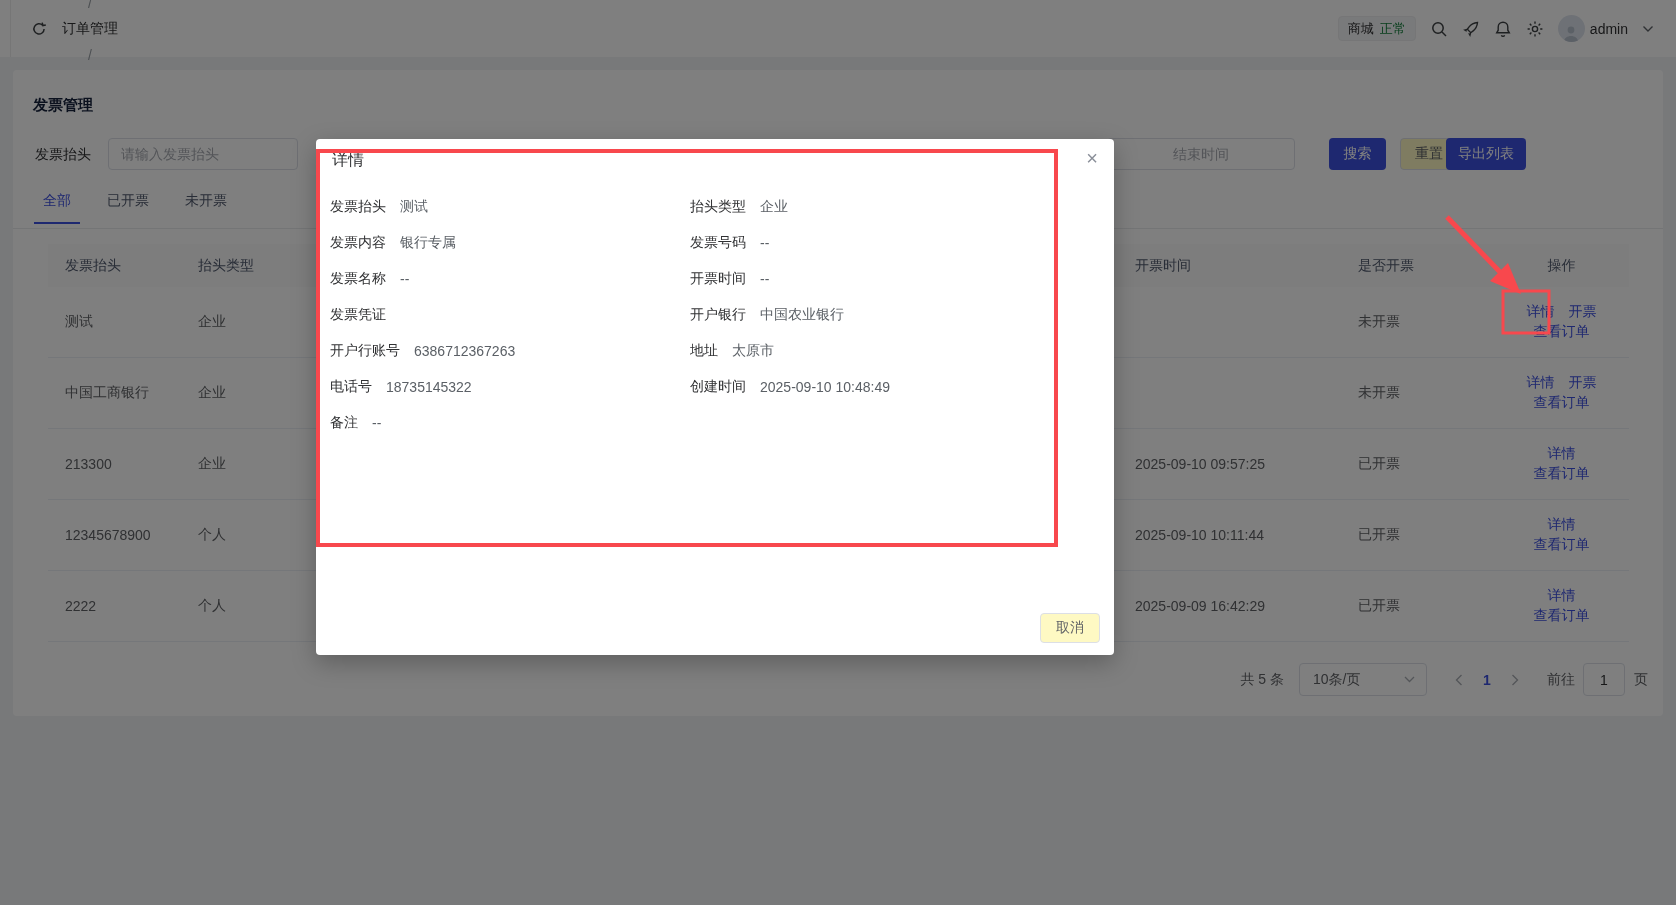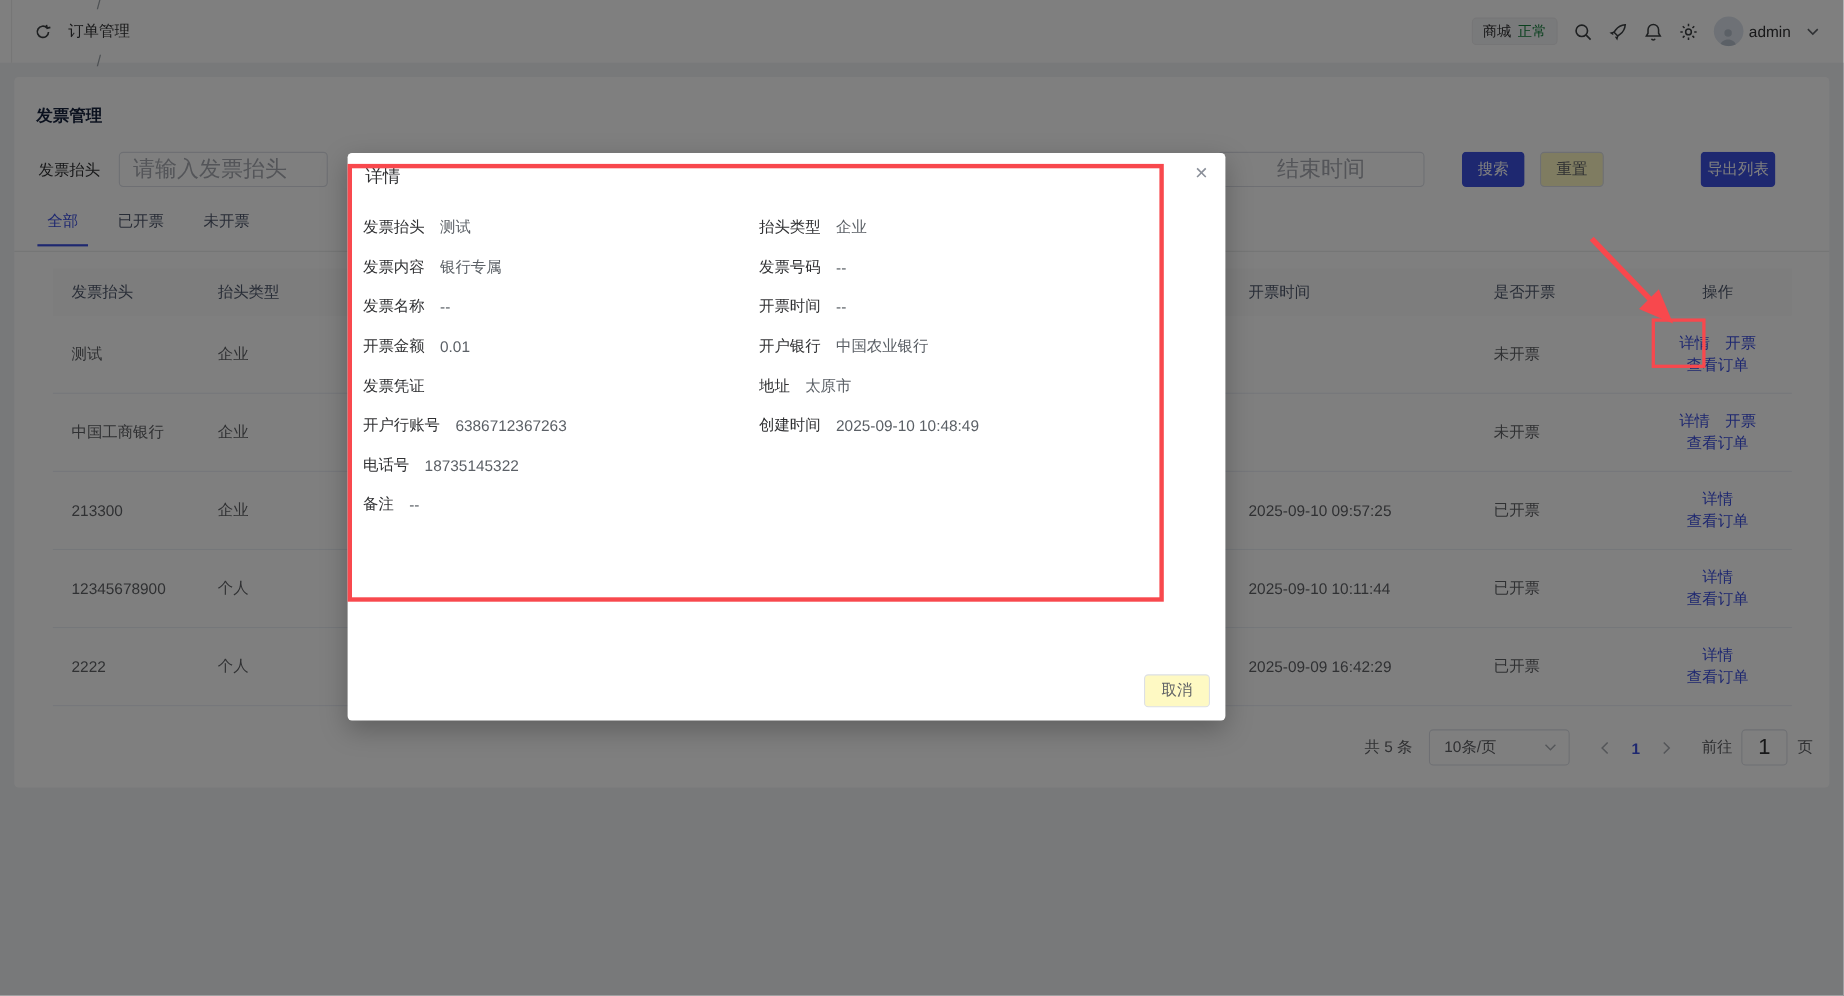--- a/index.html
+++ b/index.html
@@ -21,34 +21,34 @@
   .env-badge .ok { color:#15803d; }
   .icon-btn { display:flex; align-items:center; justify-content:center; cursor:pointer; }
   .avatar { width:27px; height:27px; border-radius:50%; background:#dde3ec; display:flex;
     align-items:flex-end; justify-content:center; overflow:hidden; }
   .user-name { font-size:14px; color:#303133; margin-left:-9px; }
   
   .card { position:absolute; left:13px; top:70px; width:1650px; height:646px; background:#fff; border-radius:4px; }
   .page-title { position:absolute; left:33px; top:96px; font-size:15px; font-weight:bold; color:#17233d; }
   .filter-row { position:absolute; left:0; top:138px; width:1650px; height:32px; }
   .filter-label { position:absolute; left:35px; top:0; line-height:32px; color:#303133; }
-  .text-input { border:1px solid #dcdfe6; border-radius:4px; height:32px; font-size:20px;
+  .text-input { border:1px solid #dcdfe6; border-radius:4px; height:32px; font-size:14px;
     color:#303133; padding:0 12px; outline:none; background:#fff;
     font-family:"Liberation Sans","DejaVu Sans",sans-serif; }
   .text-input::placeholder { color:#a8abb2; }
   .inv-title-input { position:absolute; left:108px; top:0; width:190px; }
   .end-time-input { position:absolute; left:1107px; top:0; width:188px; text-align:center; }
   .btn { height:32px; border-radius:4px; font-size:14px; border:1px solid transparent;
     display:inline-flex; align-items:center; justify-content:center; cursor:pointer;
     font-family:"Liberation Sans","DejaVu Sans",sans-serif; }
   .btn-primary { background:#3d50e0; color:#fff; }
   .btn-plain { background:#fef9c3; border-color:#dcdfe6; color:#606266; }
   .btn-search { position:absolute; left:1329px; top:0; width:57px; }
   .btn-reset  { position:absolute; left:1400px; top:0; width:58px; }
-  .btn-export { position:absolute; left:1546px; top:0; width:68px; }
+  .btn-export { position:absolute; left:1446px; top:0; width:80px; }
   
   .tabs { position:absolute; left:34px; top:192px; display:flex; gap:18px; }
   .tab { font-size:14px; color:#515a6e; padding:0 9px 14px 9px; position:relative; cursor:pointer; }
   .tab.active { color:#3d50e0; }
   .tab.active::after { content:""; position:absolute; left:0; right:0; bottom:0; height:2px; background:#3d50e0; }
   .tabs-divider { position:absolute; left:0; top:227px; width:1650px; height:1px; background:#e8eaec; }
   
   .table { position:absolute; left:35px; top:174px; width:1581px; }
   .trow { display:grid; grid-template-columns:150px 150px 1fr 220px 160px 135px; align-items:center; }
   .thead { height:43px; background:#fafafa; color:#515a6e; }
@@ -303,24 +303,20 @@
       </div>
     <div class="frow">
         <span class="flabel">发票内容</span>
         <span class="fvalue">银行专属</span>
       </div>
     <div class="frow">
         <span class="flabel">发票名称</span>
         <span class="fvalue">--</span>
       </div>
     <div class="frow">
-        <span class="flabel">开票金额</span>
-        <span class="fvalue">0.01</span>
-      </div>
-    <div class="frow">
         <span class="flabel">发票凭证</span>
         <span class="fvalue"></span>
       </div>
     <div class="frow">
         <span class="flabel">开户行账号</span>
         <span class="fvalue">6386712367263</span>
       </div>
     <div class="frow">
         <span class="flabel">电话号</span>
         <span class="fvalue">18735145322</span>

